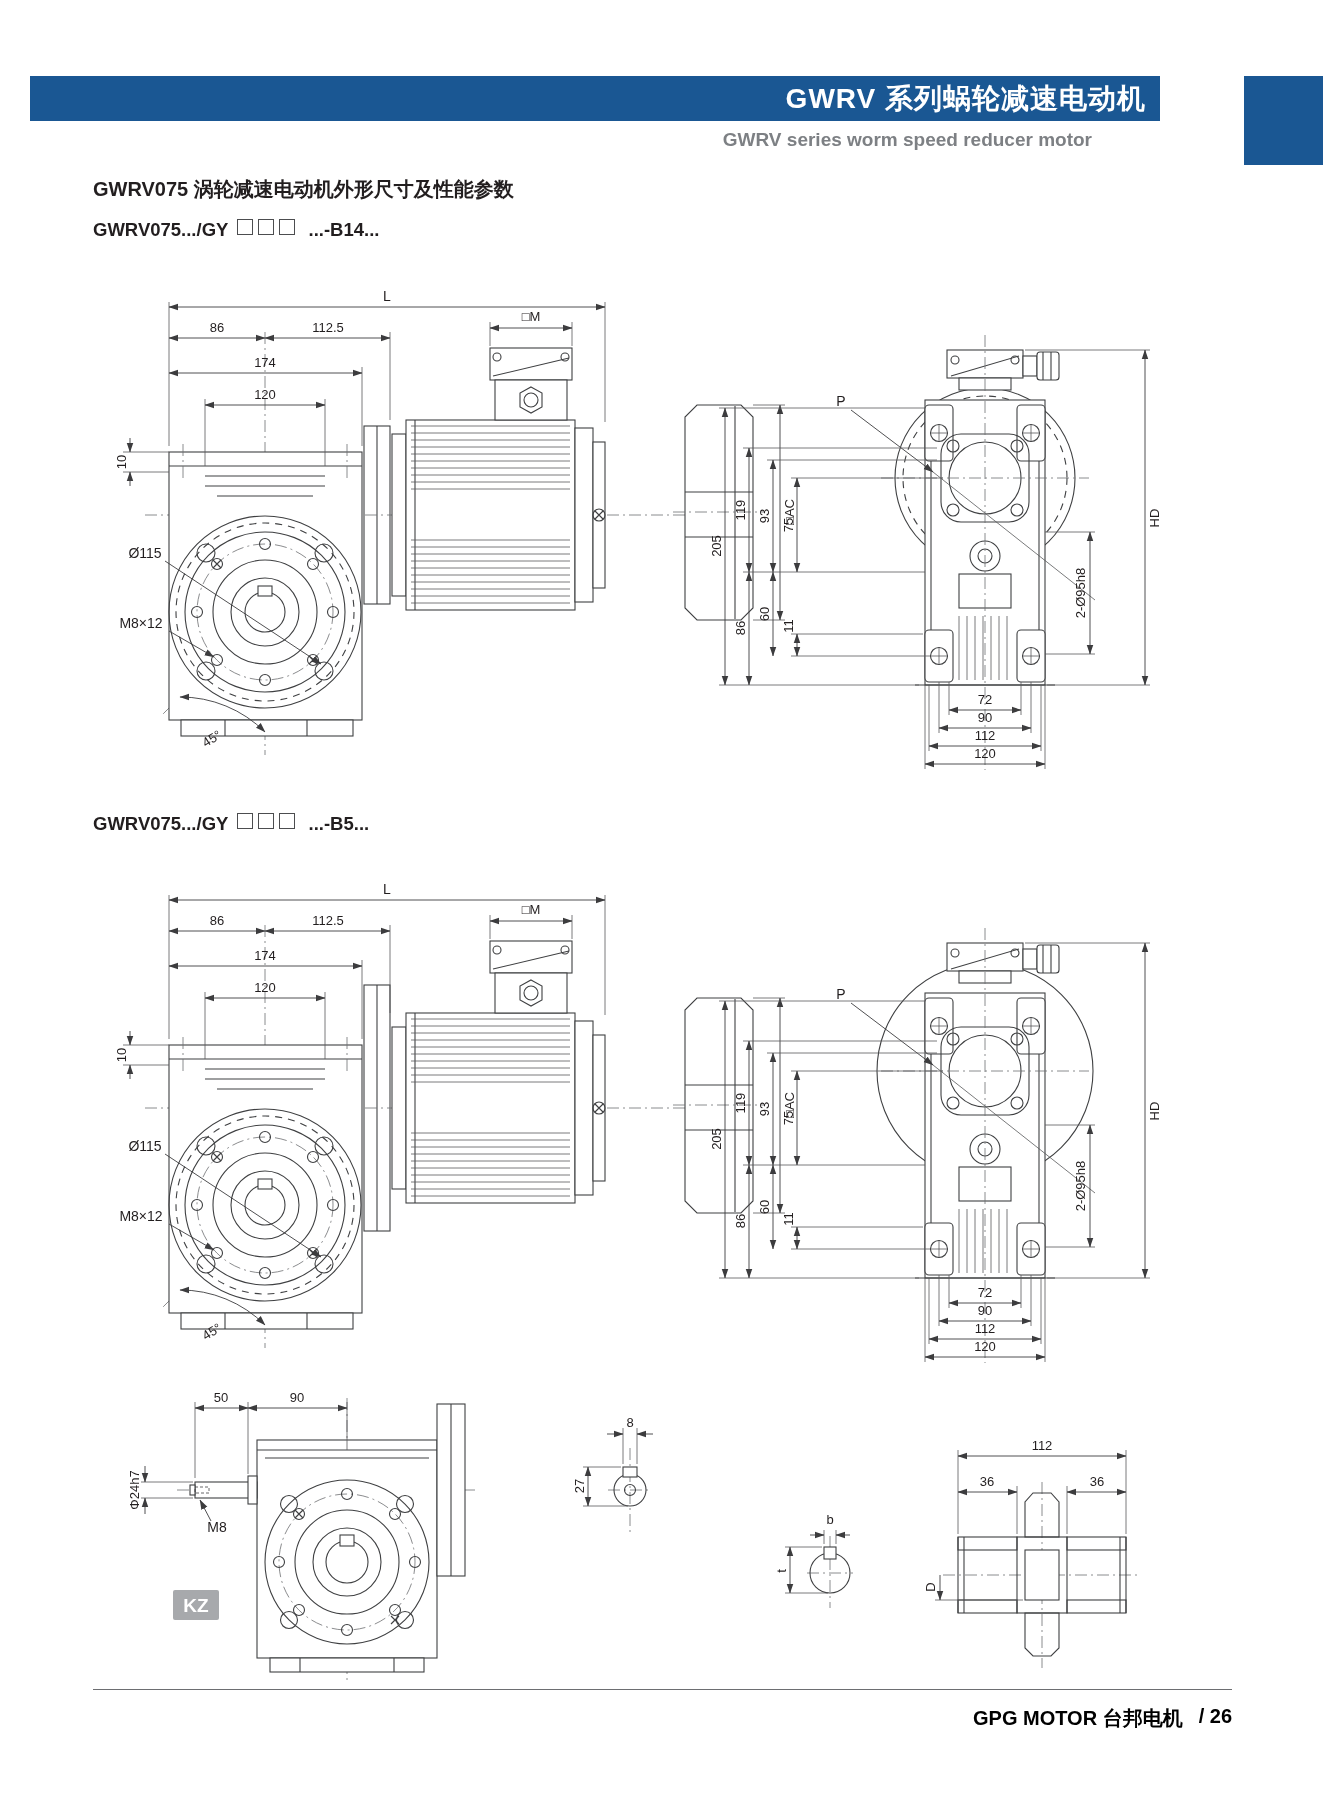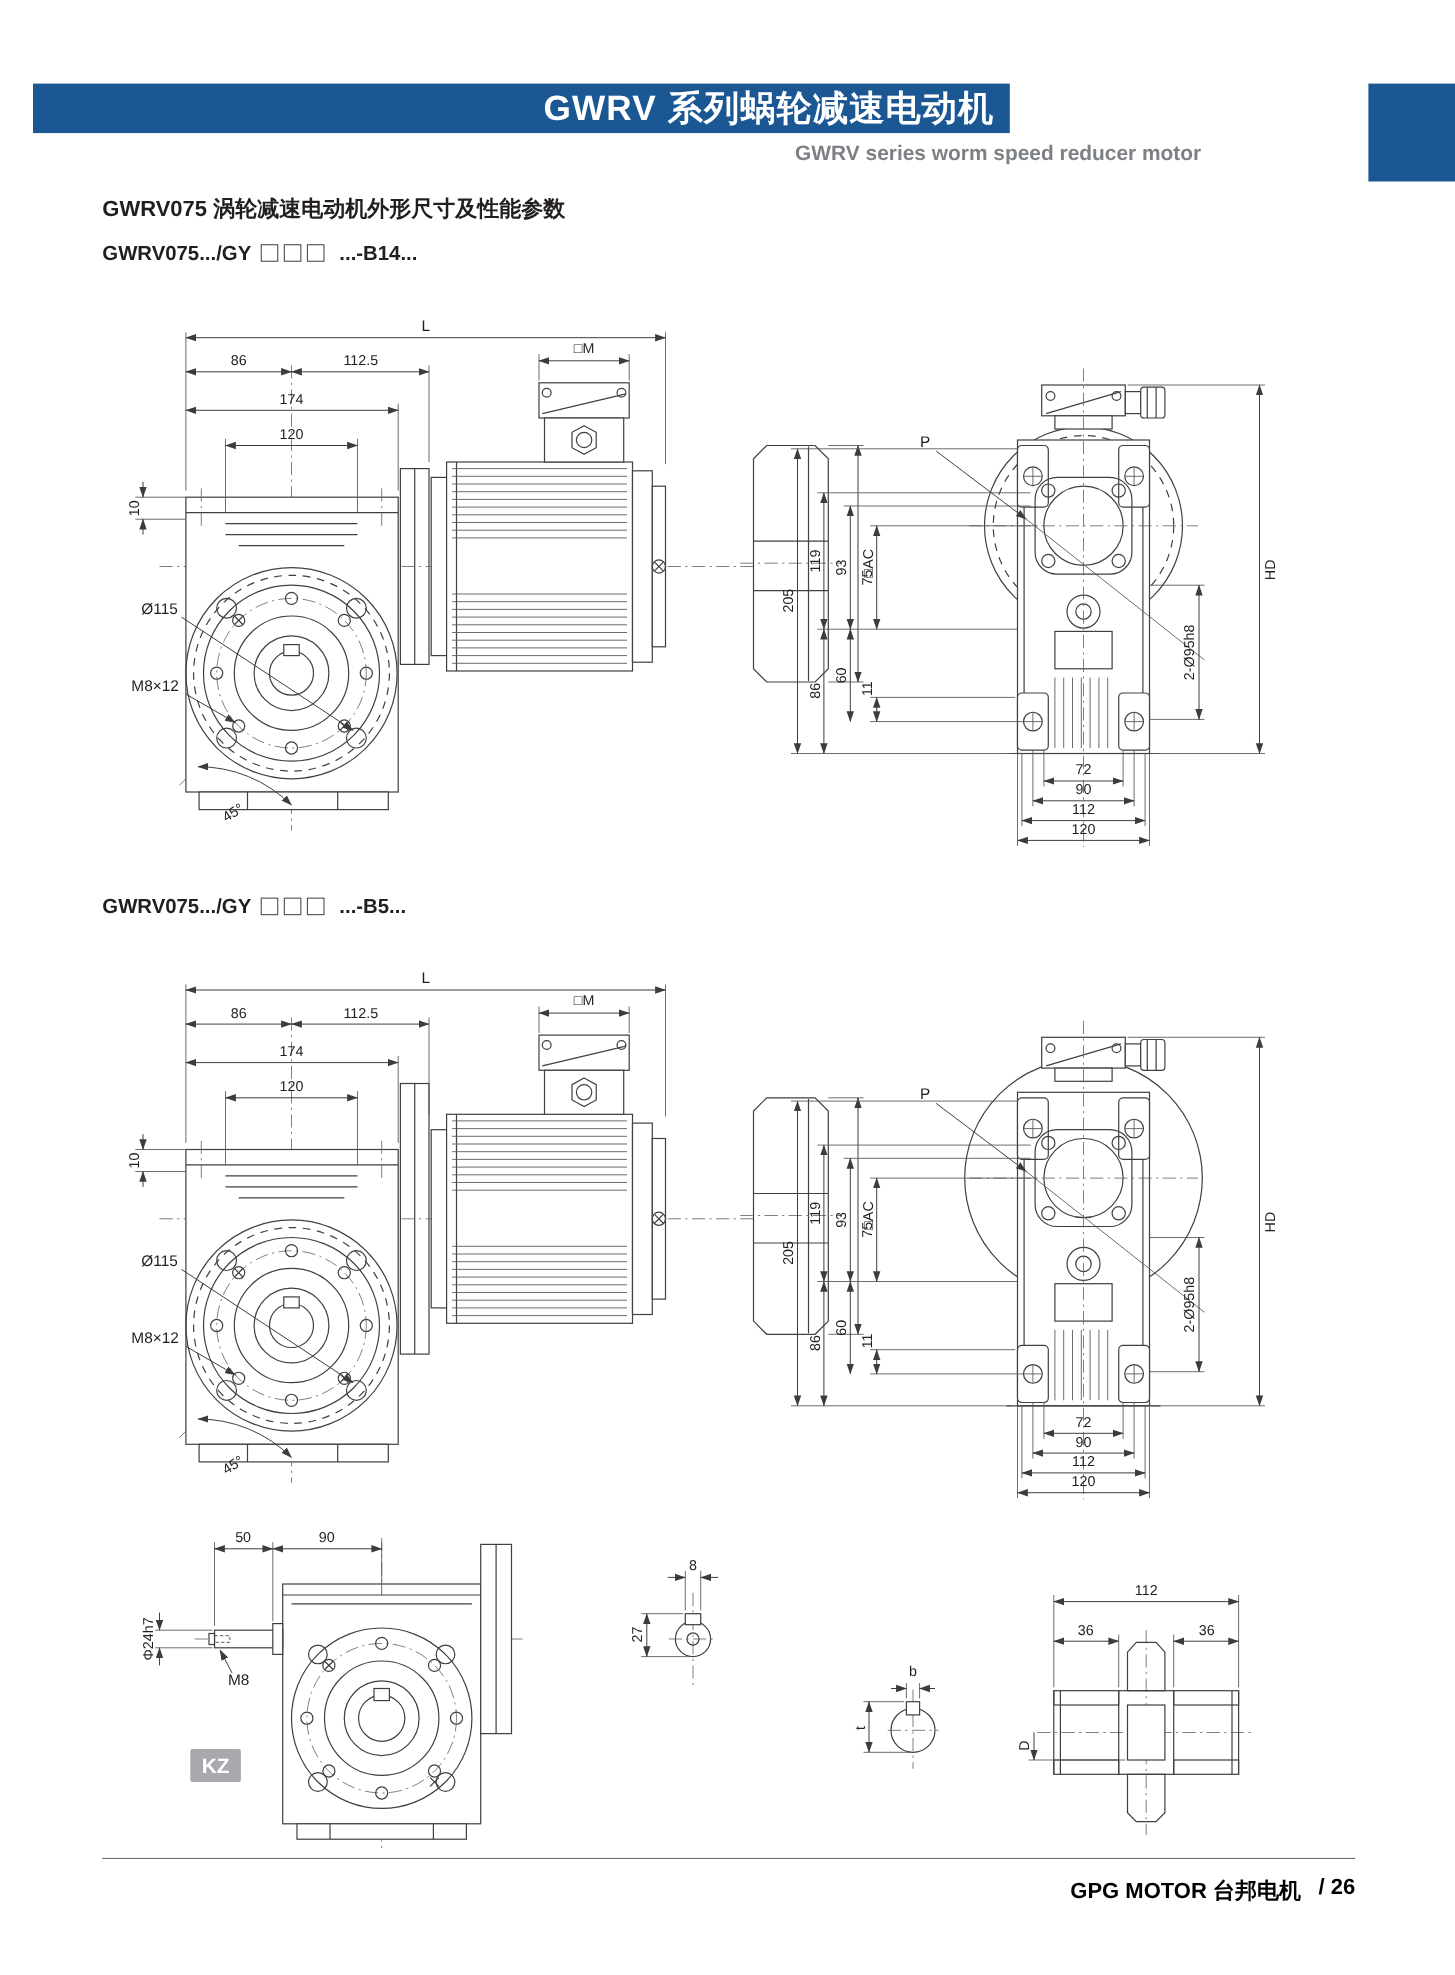--- a/index.html
+++ b/index.html
@@ -1,26 +1,26 @@
 <!DOCTYPE html>
 <html><head>
 <meta charset="utf-8">
 <style>
   html,body{margin:0;padding:0;background:#fff;}
   .page{position:relative;width:1323px;height:1795px;background:#fff;overflow:hidden;
         font-family:"Liberation Sans","DejaVu Sans",sans-serif;color:#221e1f;}
-  .banner{position:absolute;left:30px;top:76px;width:888px;height:45px;background:#1a5793;
-          color:#fff;font-weight:bold;font-size:32px;line-height:45px;text-align:right;
+  .banner{position:absolute;left:30px;top:76px;width:1130px;height:45px;background:#1a5793;
+          color:#fff;font-weight:bold;font-size:28px;line-height:45px;text-align:right;
           padding-right:14px;box-sizing:border-box;letter-spacing:1px;}
   .corner-block{position:absolute;left:1244px;top:76px;width:79px;height:89px;background:#1a5793;}
   .subtitle-en{position:absolute;left:30px;top:129px;width:1062px;text-align:right;
                color:#7d8084;font-weight:bold;font-size:19px;}
   .sec-title{position:absolute;left:93px;top:176px;font-weight:bold;font-size:20px;text-align:right;}
   .variant-label{position:absolute;left:93px;font-weight:bold;font-size:18.5px;
-                 display:flex;align-items:center;}
+                 display:flex;}
   .variant-label .txt{white-space:pre;}
   .v1{top:219px;} .v2{top:813px;}
   .box{width:14px;height:14px;border:1.6px solid #4c4d4f;display:inline-block;margin:0 2.5px;}
   .boxes{display:inline-flex;margin:0 6px;}
   svg.set{position:absolute;left:85px;width:1200px;height:560px;}
   svg.set1{top:250px;} svg.set2{top:843px;}
   svg.bottomrow{position:absolute;left:85px;top:1390px;width:1150px;height:300px;}
   .footer-line{position:absolute;left:93px;top:1689px;width:1139px;height:1px;background:#6d6e71;}
   .footer{position:absolute;right:91px;top:1705px;font-weight:bold;font-size:20px;color:#000000;
           display:flex;gap:16px;}

